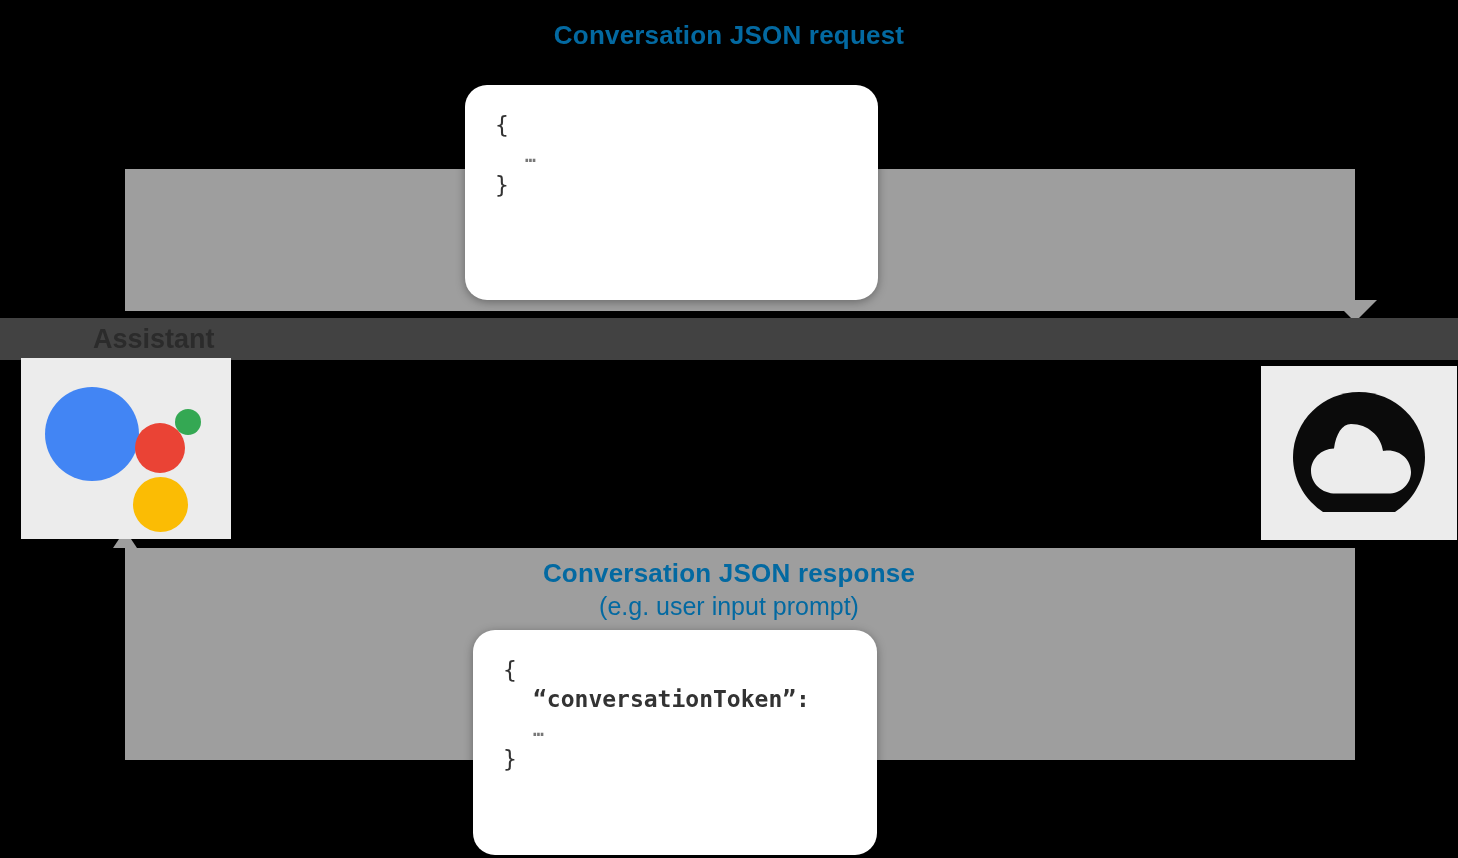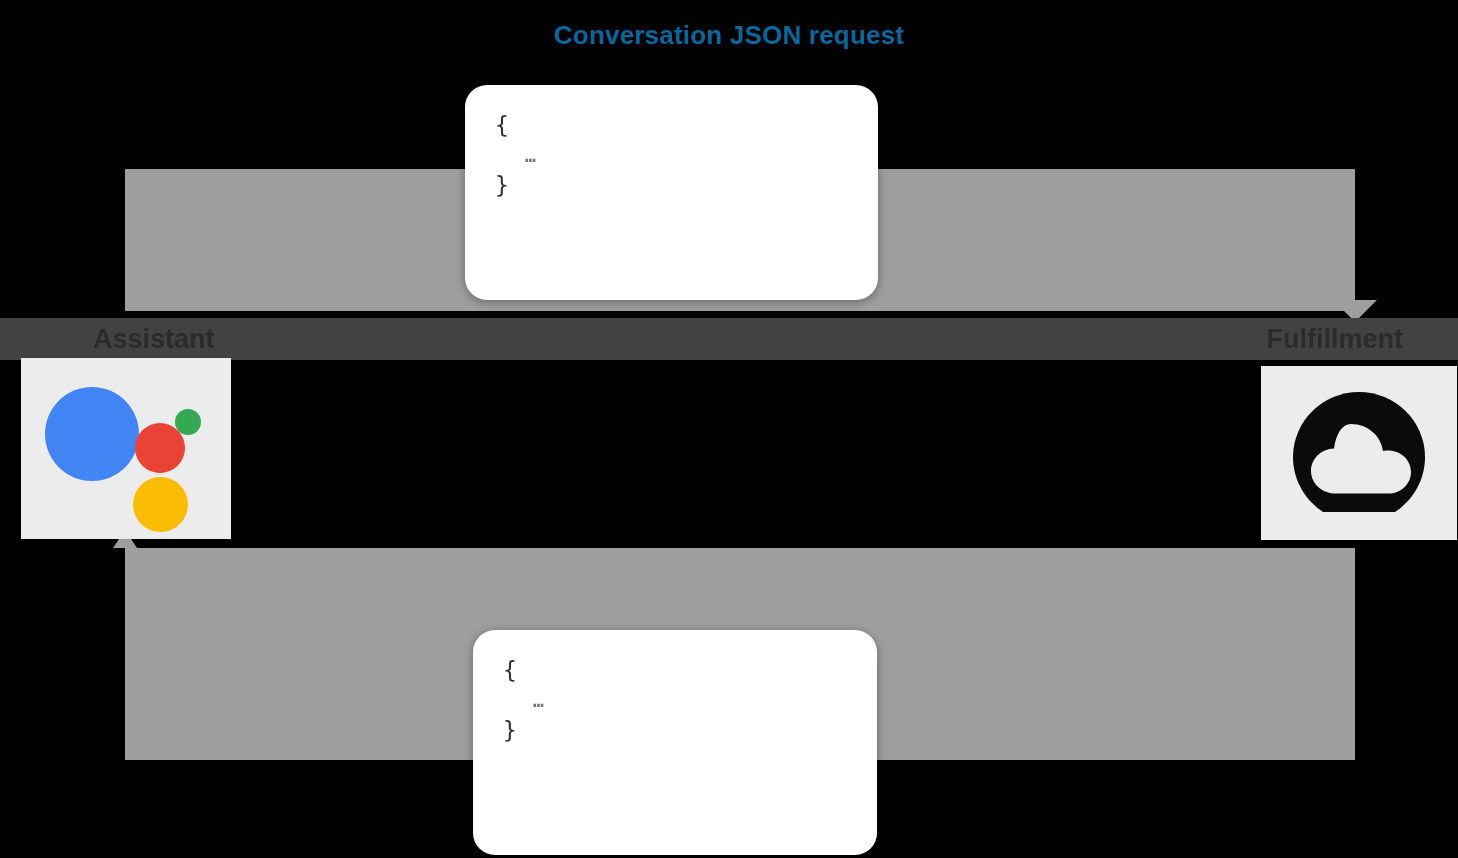--- a/index.html
+++ b/index.html
@@ -93,21 +93,20 @@
     <g>
       <rect x="125" y="548" width="1230" height="212" fill="#9e9e9e"></rect>
       <polygon points="113,548 137,548 125,530" fill="#9e9e9e"></polygon>
     </g>
   </svg>
 
   <div class="center-band"></div>
 
   <div class="band-label" id="assistant-label">Assistant</div>
 
-  <div class="band-label" id="fulfillment-label">Fulfillment</div>
 
   <div class="tile" id="assistant-tile">
     <div class="ga-logo">
       <span class="ga-dot ga-blue"></span>
       <span class="ga-dot ga-red"></span>
       <span class="ga-dot ga-green"></span>
       <span class="ga-dot ga-yellow"></span>
     </div>
   </div>
 
@@ -120,26 +119,31 @@
                  L47,105.6 C33,105.6 22,95.6 22,83 C22,71 32,61 45,60.6
                  C47,46 53,36 62,36 Z" fill="#ececec"></path>
       </svg>
     </div>
   </div>
 
   <div class="caption" id="caption-request">
     <div class="line1">Conversation JSON request</div>
   </div>
 
+  <div class="caption" id="caption-response">
+    <div class="line1">Conversation JSON response</div>
+    <div class="line2">(e.g. user input prompt)</div>
+  </div>
 
   <div class="json-card" id="json-request">
     <div class="json-line brace">{</div>
     <div class="json-line ellipsis" style="padding-left:30px">…</div>
     <div class="json-line brace">}</div>
   </div>
 
   <div class="json-card" id="json-response">
     <div class="json-line brace">{</div>
+    <div class="json-line" style="padding-left:30px">“conversationToken”:</div>
     <div class="json-line ellipsis" style="padding-left:30px">…</div>
     <div class="json-line brace">}</div>
   </div>
 
 </div>
 
 </body></html>

